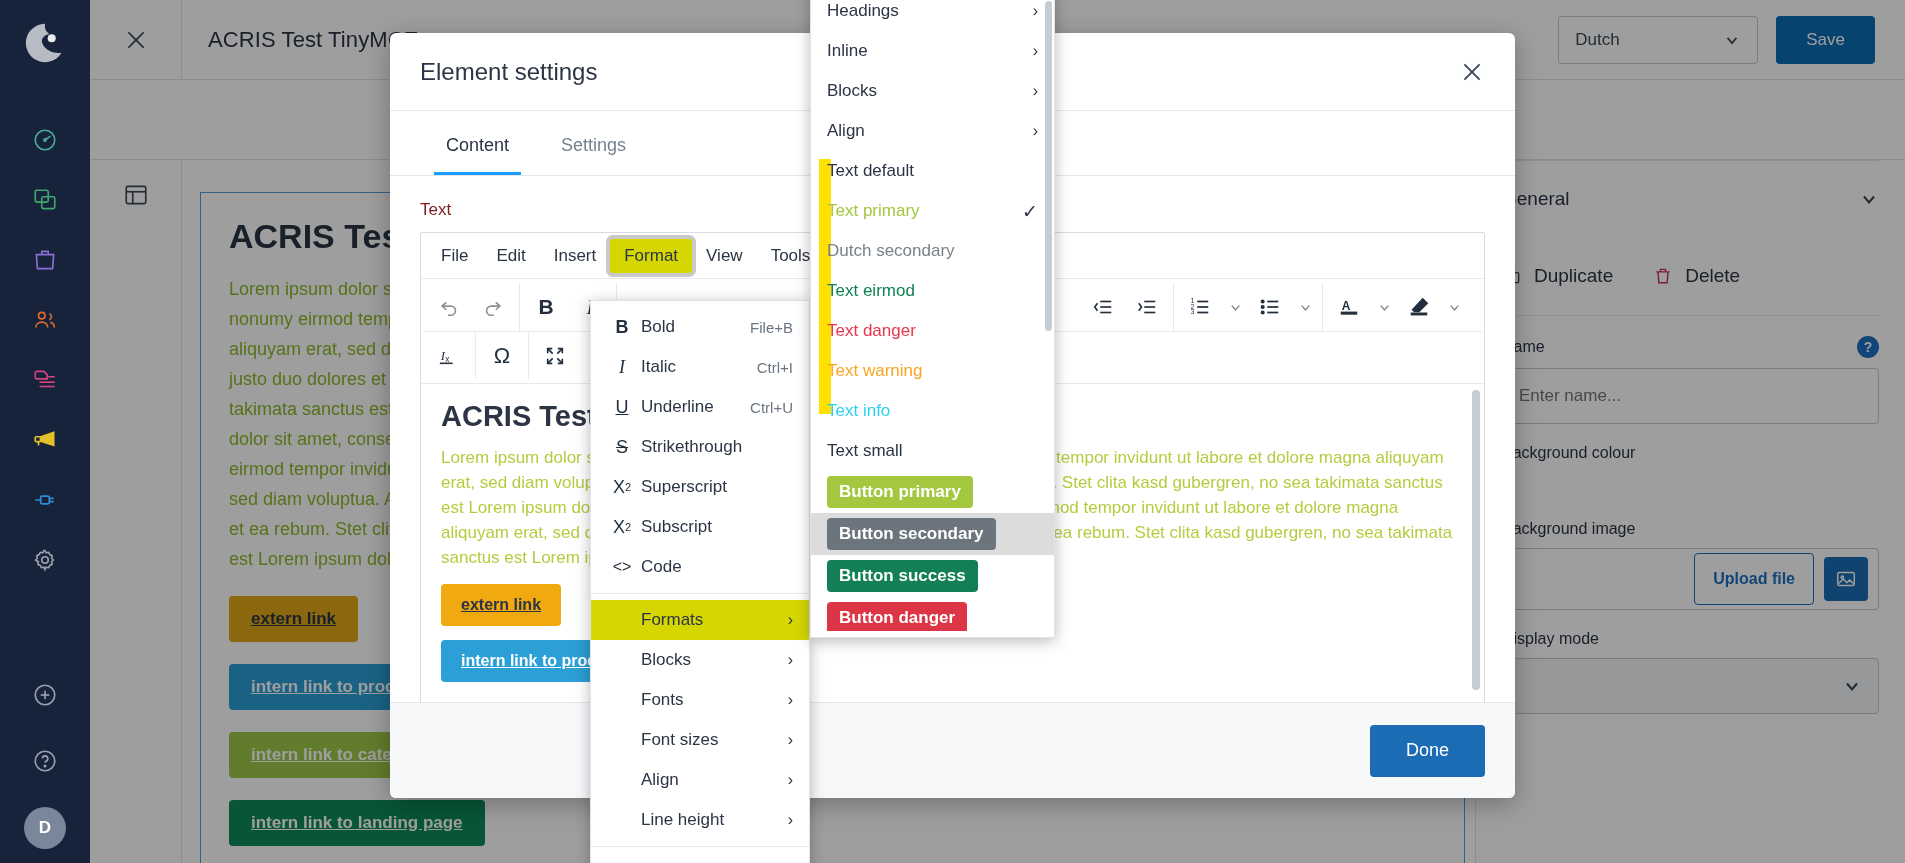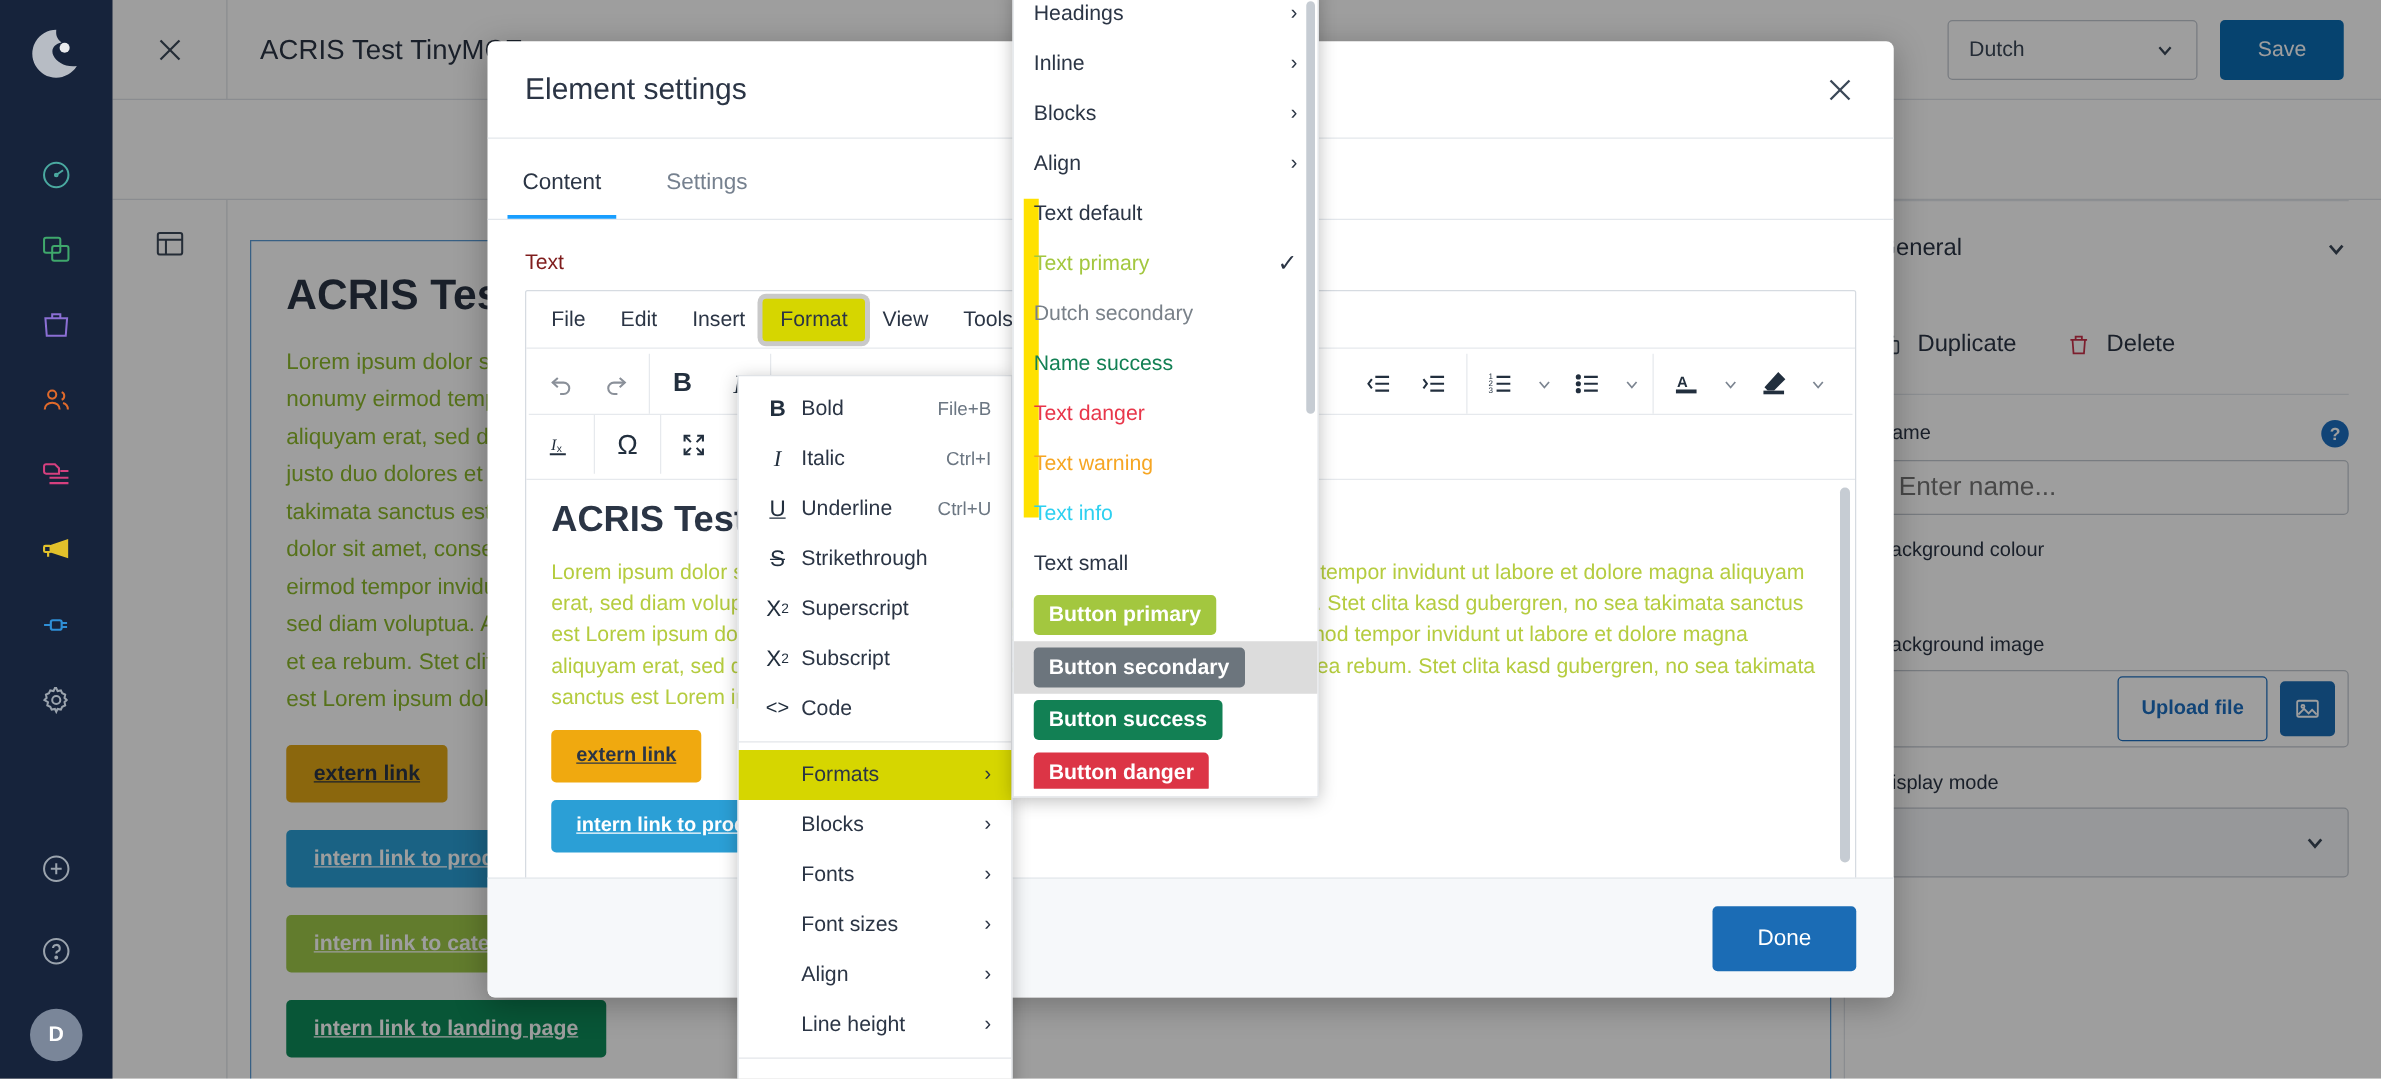--- a/index.html
+++ b/index.html
@@ -91,22 +91,22 @@
   .rs-row .chev { margin-left:auto; }
   .rs-actions { display:flex; align-items:center; gap:20px; height:78px; }
   .rs-act { display:flex; align-items:center; gap:12px; font-size:19px; color:#2b3545; cursor:pointer; }
   .rs-act.danger { color:#2b3545; }
   .rs-field-label { font-size:16px; color:#2b3545; display:flex; align-items:center; margin-top:20px; }
   .help-dot {
     margin-left:auto; width:22px; height:22px; border-radius:50%; background:#1c6fc0; color:#fff;
     font-size:14px; font-weight:700; display:flex; align-items:center; justify-content:center;
   }
   .rs-input {
-    margin-top:10px; width:100%; height:44px; border:1px solid #c2c8d0; border-radius:4px;
-    background:#fff; padding:0 16px; font-size:21px; color:#9aa3ad;
+    margin-top:10px; width:100%; height:56px; border:1px solid #c2c8d0; border-radius:4px;
+    background:#fff; padding:0 16px; font-size:17px; color:#9aa3ad;
     font-family:"Liberation Sans",sans-serif;
   }
   .upload-box {
     margin-top:10px; width:100%; height:62px; border:1px solid #c2c8d0; border-radius:4px;
     display:flex; align-items:center; justify-content:flex-end; gap:10px; padding:0 10px; background:#fff;
   }
   .upload-btn {
     height:52px; padding:0 18px; border:1px solid #1c6fc0; color:#1c6fc0; background:#fff;
     border-radius:4px; font-size:16px; font-weight:700; cursor:pointer; font-family:"Liberation Sans",sans-serif;
   }
@@ -119,21 +119,21 @@
 
   
   .modal {
     position:absolute; left:390px; top:33px; width:1125px; height:765px;
     background:#fff; border-radius:6px; z-index:50; box-shadow:0 6px 26px rgba(0,0,0,.28);
     display:flex; flex-direction:column; overflow:hidden;
   }
   .modal-head { height:78px; display:flex; align-items:center; padding:0 30px; border-bottom:1px solid #e3e7ec; flex:none; }
   .modal-title { font-size:24px; color:#2b3545; }
   .modal-x { margin-left:auto; cursor:pointer; }
-  .modal-tabs { display:flex; gap:0; padding:0 16px; border-bottom:1px solid #e3e7ec; flex:none; }
+  .modal-tabs { display:flex; gap:0; padding:0 44px; border-bottom:1px solid #e3e7ec; flex:none; }
   .mtab { padding:24px 12px 16px; font-size:18px; color:#76818f; cursor:pointer; border-bottom:3px solid transparent; }
   .mtab.active { color:#2b3545; border-bottom-color:#189eff; }
   .modal-body { flex:1; padding:24px 30px 0; overflow:hidden; position:relative; }
   .field-label { font-size:17px; color:#7f1d1d; margin-bottom:12px; }
 
   
   .tiny { border:1px solid #d6dbe1; border-radius:2px; height:476px; display:flex; flex-direction:column; }
   .tiny-menubar { display:flex; height:46px; align-items:center; padding:0 6px; border-bottom:1px solid #e6e9ed; }
   .tmenu {
     padding:7px 14px; font-size:17px; color:#2b3545; cursor:pointer; border-radius:3px;
@@ -686,21 +686,21 @@
         <span class="fm-lbl" style="color:#2b3545;">Text default</span>
       </div>
       <div class="fmi" style="position:relative;z-index:2;">
         <span class="fm-lbl" style="color:#a3c73f;">Text primary</span>
         <span class="fm-check">✓</span>
       </div>
       <div class="fmi" style="position:relative;z-index:2;">
         <span class="fm-lbl" style="color:#798189;">Dutch secondary</span>
       </div>
       <div class="fmi" style="position:relative;z-index:2;">
-        <span class="fm-lbl" style="color:#128054;">Name success</span>
+        <span class="fm-lbl" style="color:#128054;">Text eirmod</span>
       </div>
       <div class="fmi" style="position:relative;z-index:2;">
         <span class="fm-lbl" style="color:#e8364a;">Text danger</span>
       </div>
       <div class="fmi" style="position:relative;z-index:2;">
         <span class="fm-lbl" style="color:#f6a623;">Text warning</span>
       </div>
       <div class="fmi" style="position:relative;z-index:2;">
         <span class="fm-lbl" style="color:#2ed0f0;">Text info</span>
       </div>

